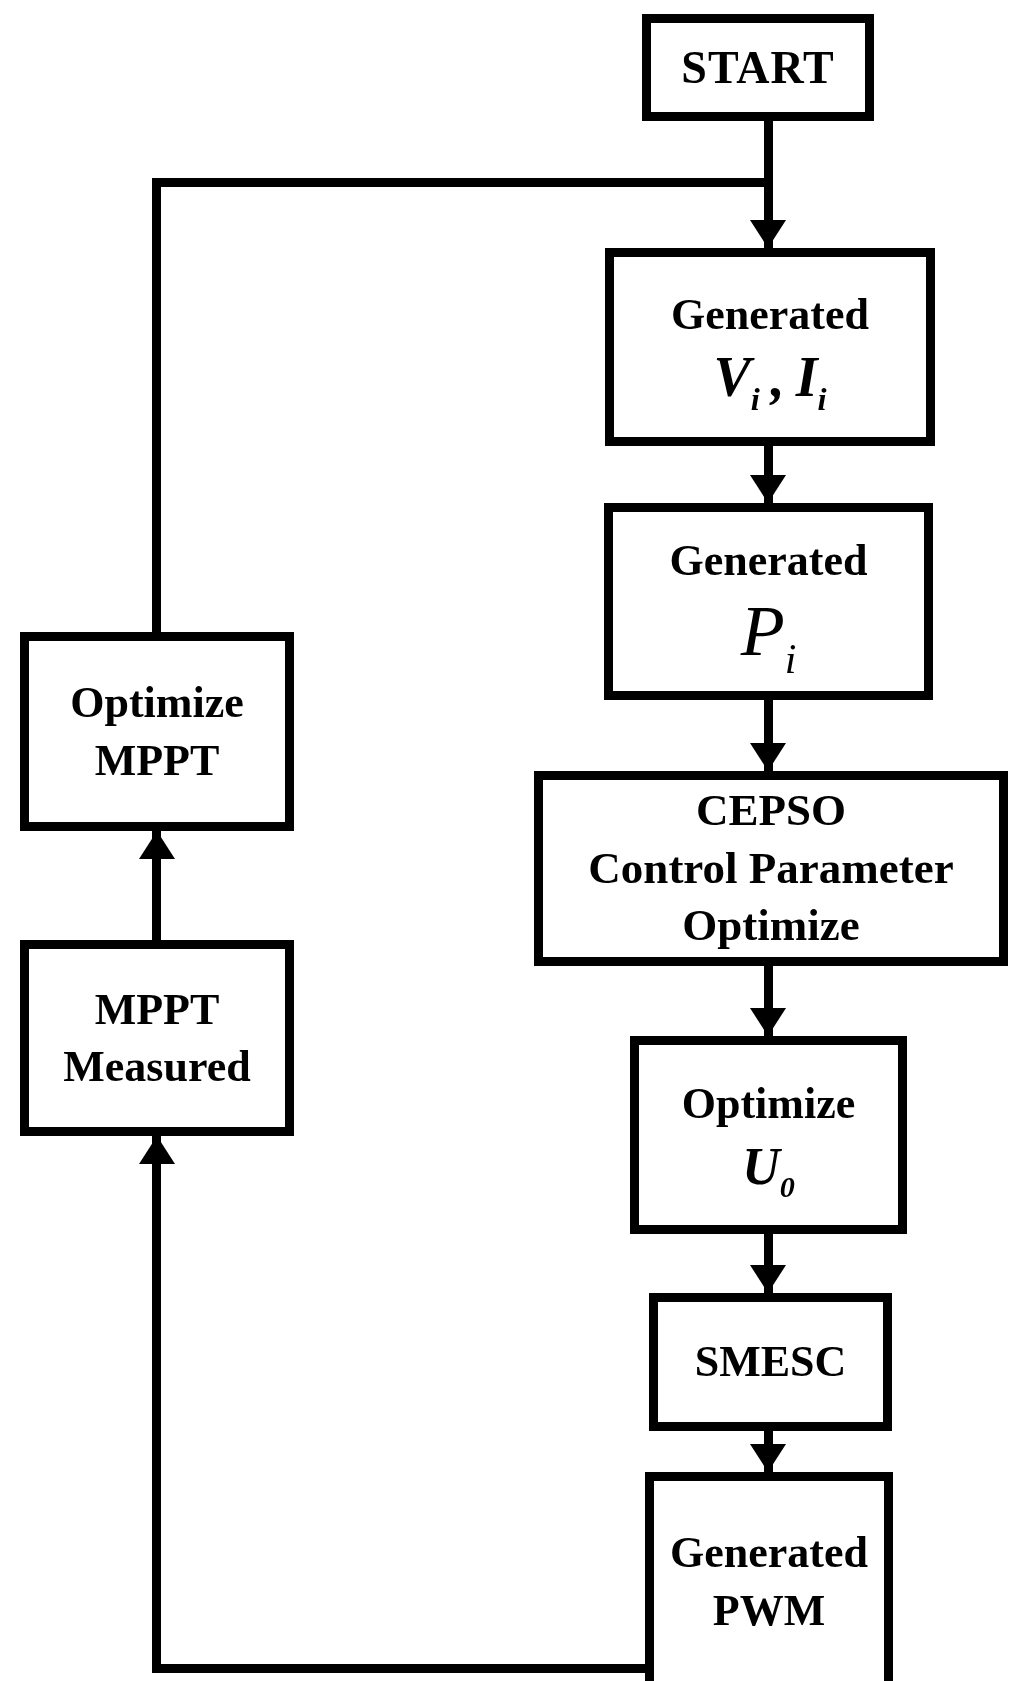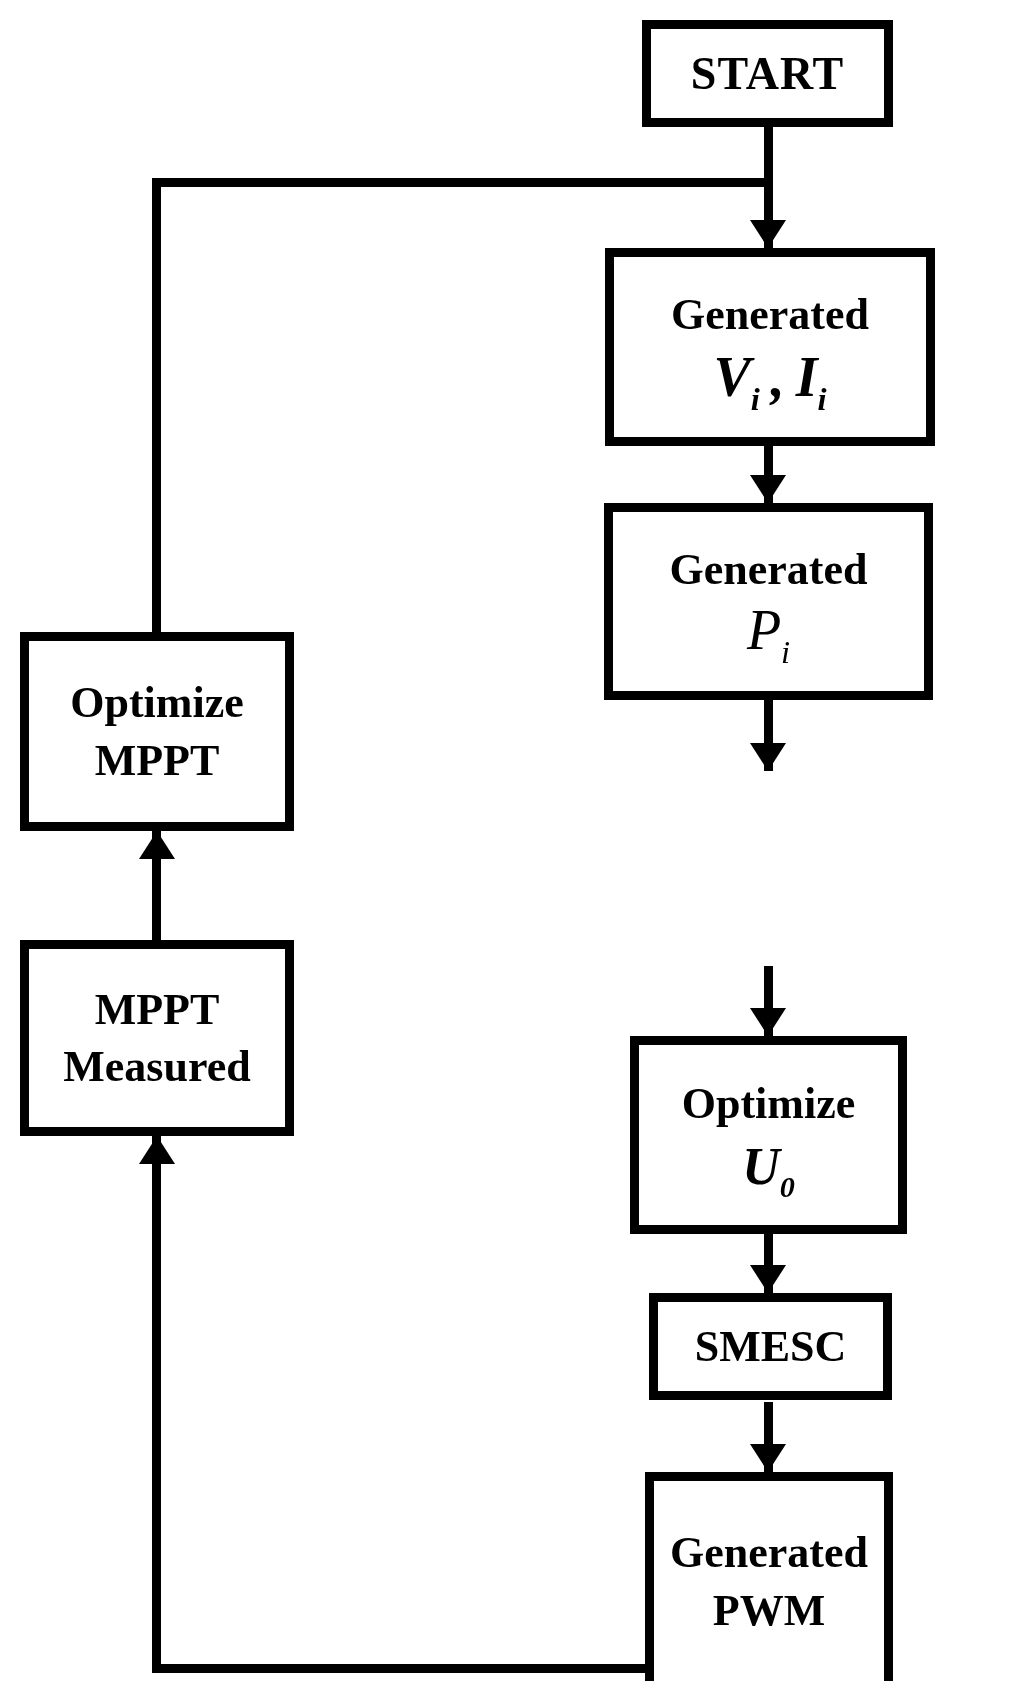--- a/index.html
+++ b/index.html
@@ -37,21 +37,21 @@
     white-space: nowrap;
     line-height: 1.1;
   }
   .math sub {
     font-size: 0.58em;
     vertical-align: -0.42em;
     line-height: 0;
   }
   .math .sep { margin: 0 11px; }
   .math-vi { font-size: 56px; font-weight: bold; margin-top: 4px; }
-  .math-pi { font-size: 56px; font-weight: normal; margin-top: 2px; }
+  .math-pi { font-size: 72px; font-weight: normal; margin-top: 2px; }
   .math-u0 { font-size: 52px; font-weight: bold; margin-top: 6px; }
   
   .seg { position: absolute; background: #000000; }
   .v { width: 9px; }
   .h { height: 9px; }
   
   .arr-d, .arr-u {
     position: absolute;
     width: 0; height: 0;
     border-left: 18px solid transparent;
@@ -83,41 +83,46 @@
 
   <div class="arr-d" style="left:750px; top:220px"></div>
   <div class="arr-d" style="left:750px; top:475px"></div>
   <div class="arr-d" style="left:750px; top:743px"></div>
   <div class="arr-d" style="left:750px; top:1008px"></div>
   <div class="arr-d" style="left:750px; top:1265px"></div>
   <div class="arr-d" style="left:750px; top:1444px"></div>
   <div class="arr-u" style="left:139px; top:831px"></div>
   <div class="arr-u" style="left:139px; top:1136px"></div>
 
-  <div class="node" style="left:642px; top:20px; width:251px; height:107px">
+  <div class="node" style="left:642px; top:14px; width:232px; height:107px">
     <div class="lbl big">START</div>
   </div>
 
   <div class="node" style="left:605px; top:248px; width:330px; height:198px">
     <div class="lbl">Generated</div>
     <div class="math math-vi"><span>V</span><sub>i</sub><span class="sep">,</span><span>I</span><sub>i</sub></div>
   </div>
 
   <div class="node" style="left:604px; top:503px; width:329px; height:197px">
     <div class="lbl">Generated</div>
     <div class="math math-pi"><span>P</span><sub>i</sub></div>
   </div>
 
+  <div class="node" style="left:534px; top:771px; width:474px; height:195px">
+    <div class="lbl cep">CEPSO</div>
+    <div class="lbl cep">Control Parameter</div>
+    <div class="lbl cep">Optimize</div>
+  </div>
 
   <div class="node" style="left:630px; top:1036px; width:277px; height:198px">
     <div class="lbl">Optimize</div>
     <div class="math math-u0"><span>U</span><sub>0</sub></div>
   </div>
 
-  <div class="node" style="left:649px; top:1293px; width:243px; height:107px">
+  <div class="node" style="left:649px; top:1293px; width:243px; height:138px">
     <div class="lbl">SMESC</div>
   </div>
 
   <div class="node" style="left:645px; top:1472px; width:248px; height:219px">
     <div class="lbl">Generated</div>
     <div class="lbl">PWM</div>
   </div>
 
   <div class="node" style="left:20px; top:632px; width:274px; height:199px">
     <div class="lbl">Optimize</div>

